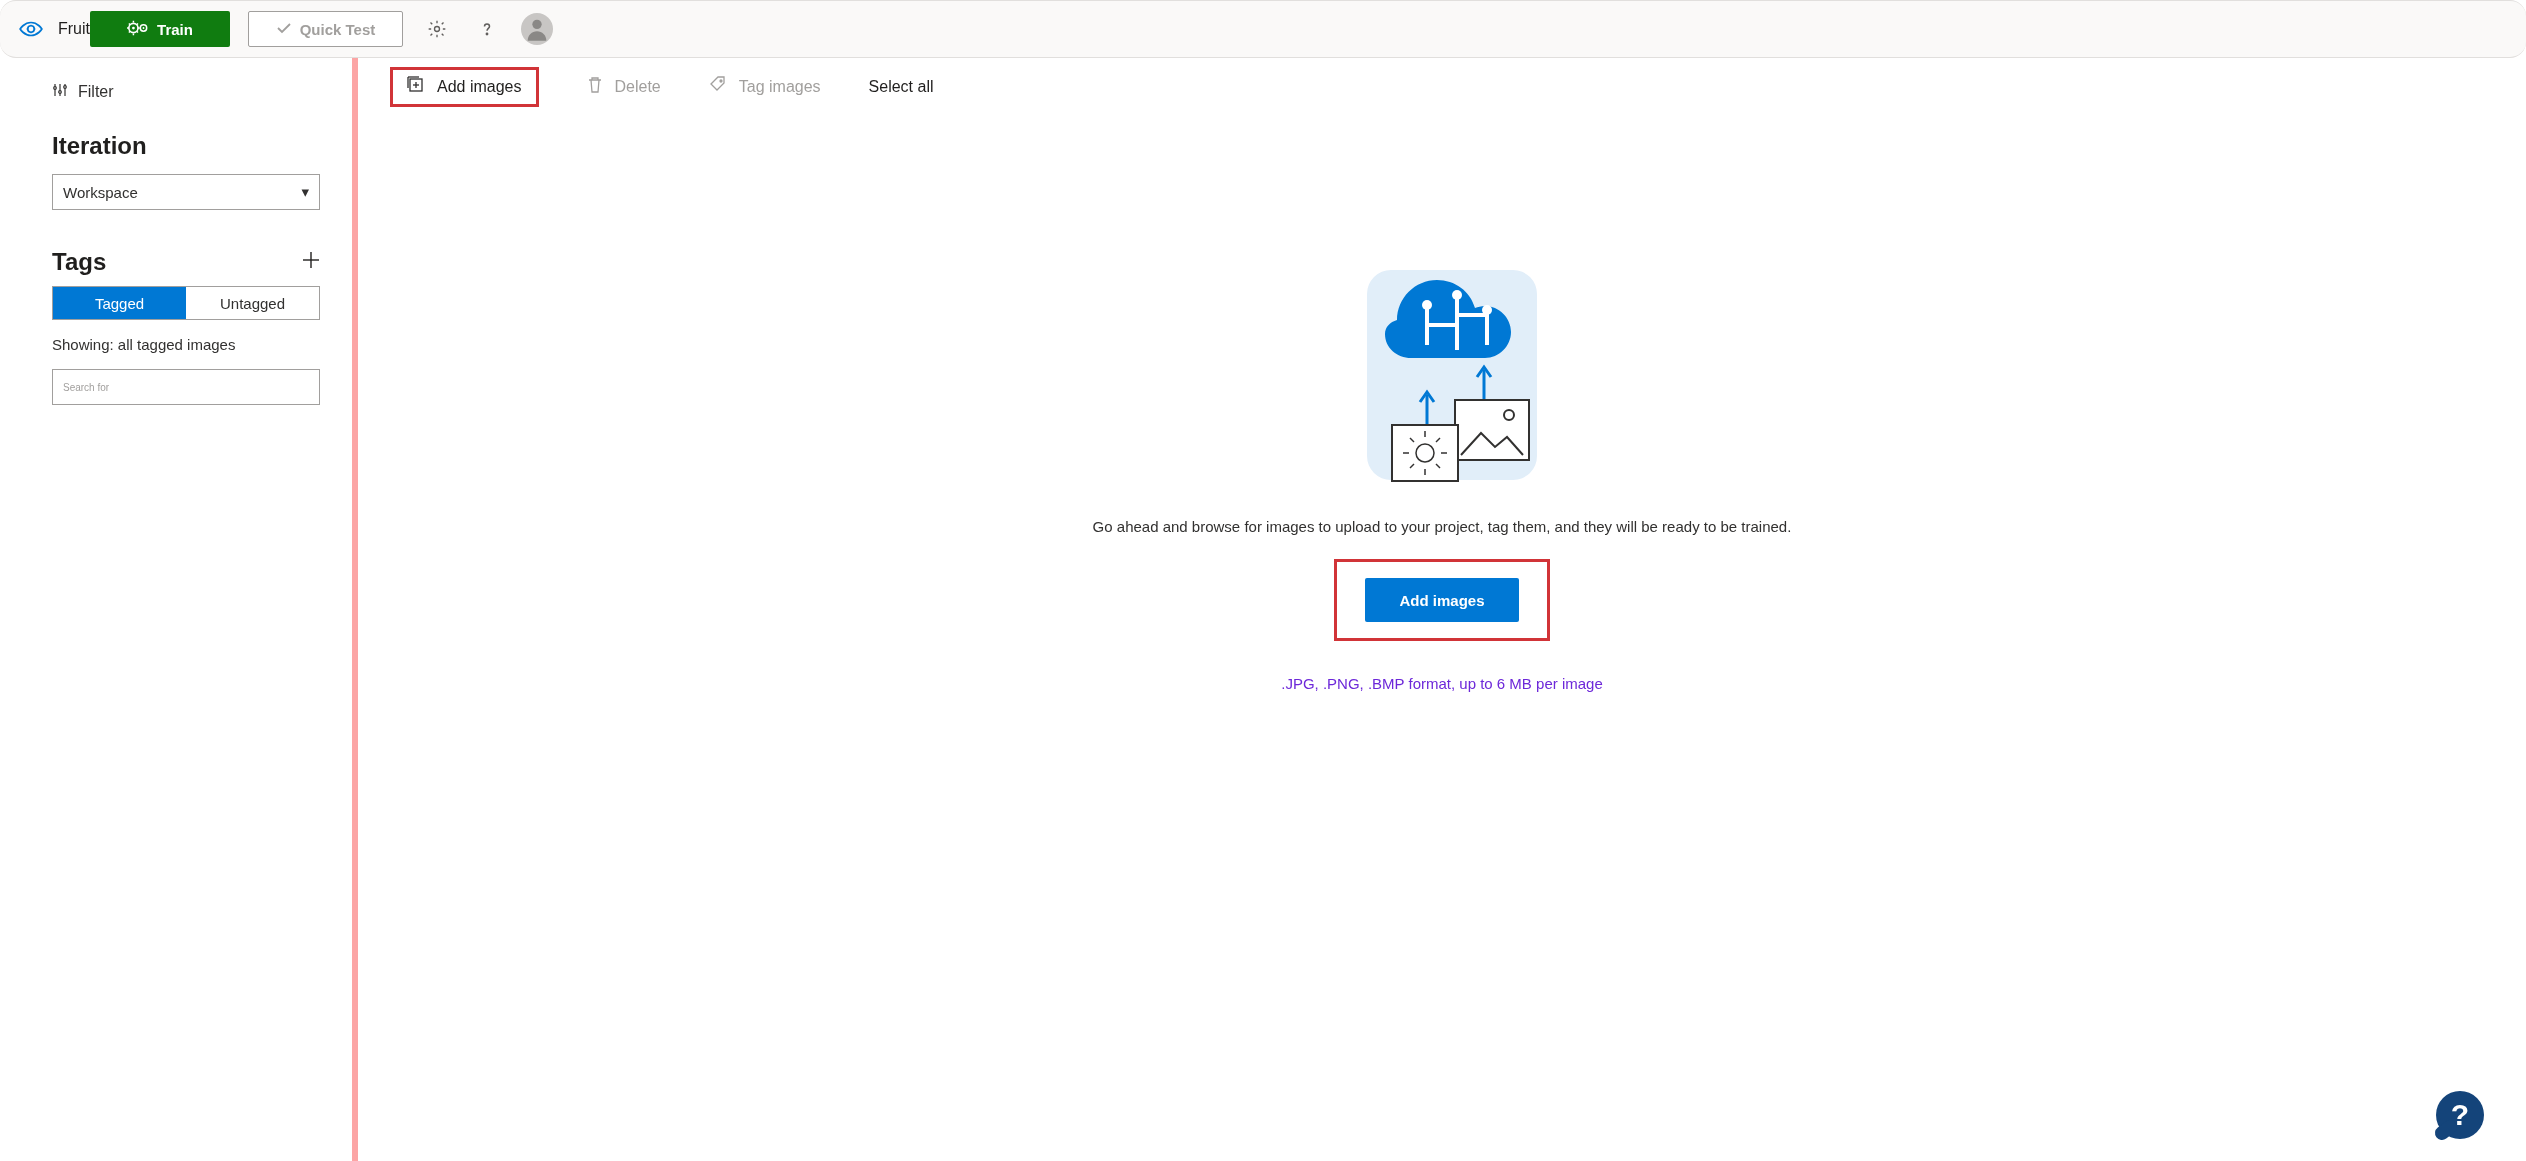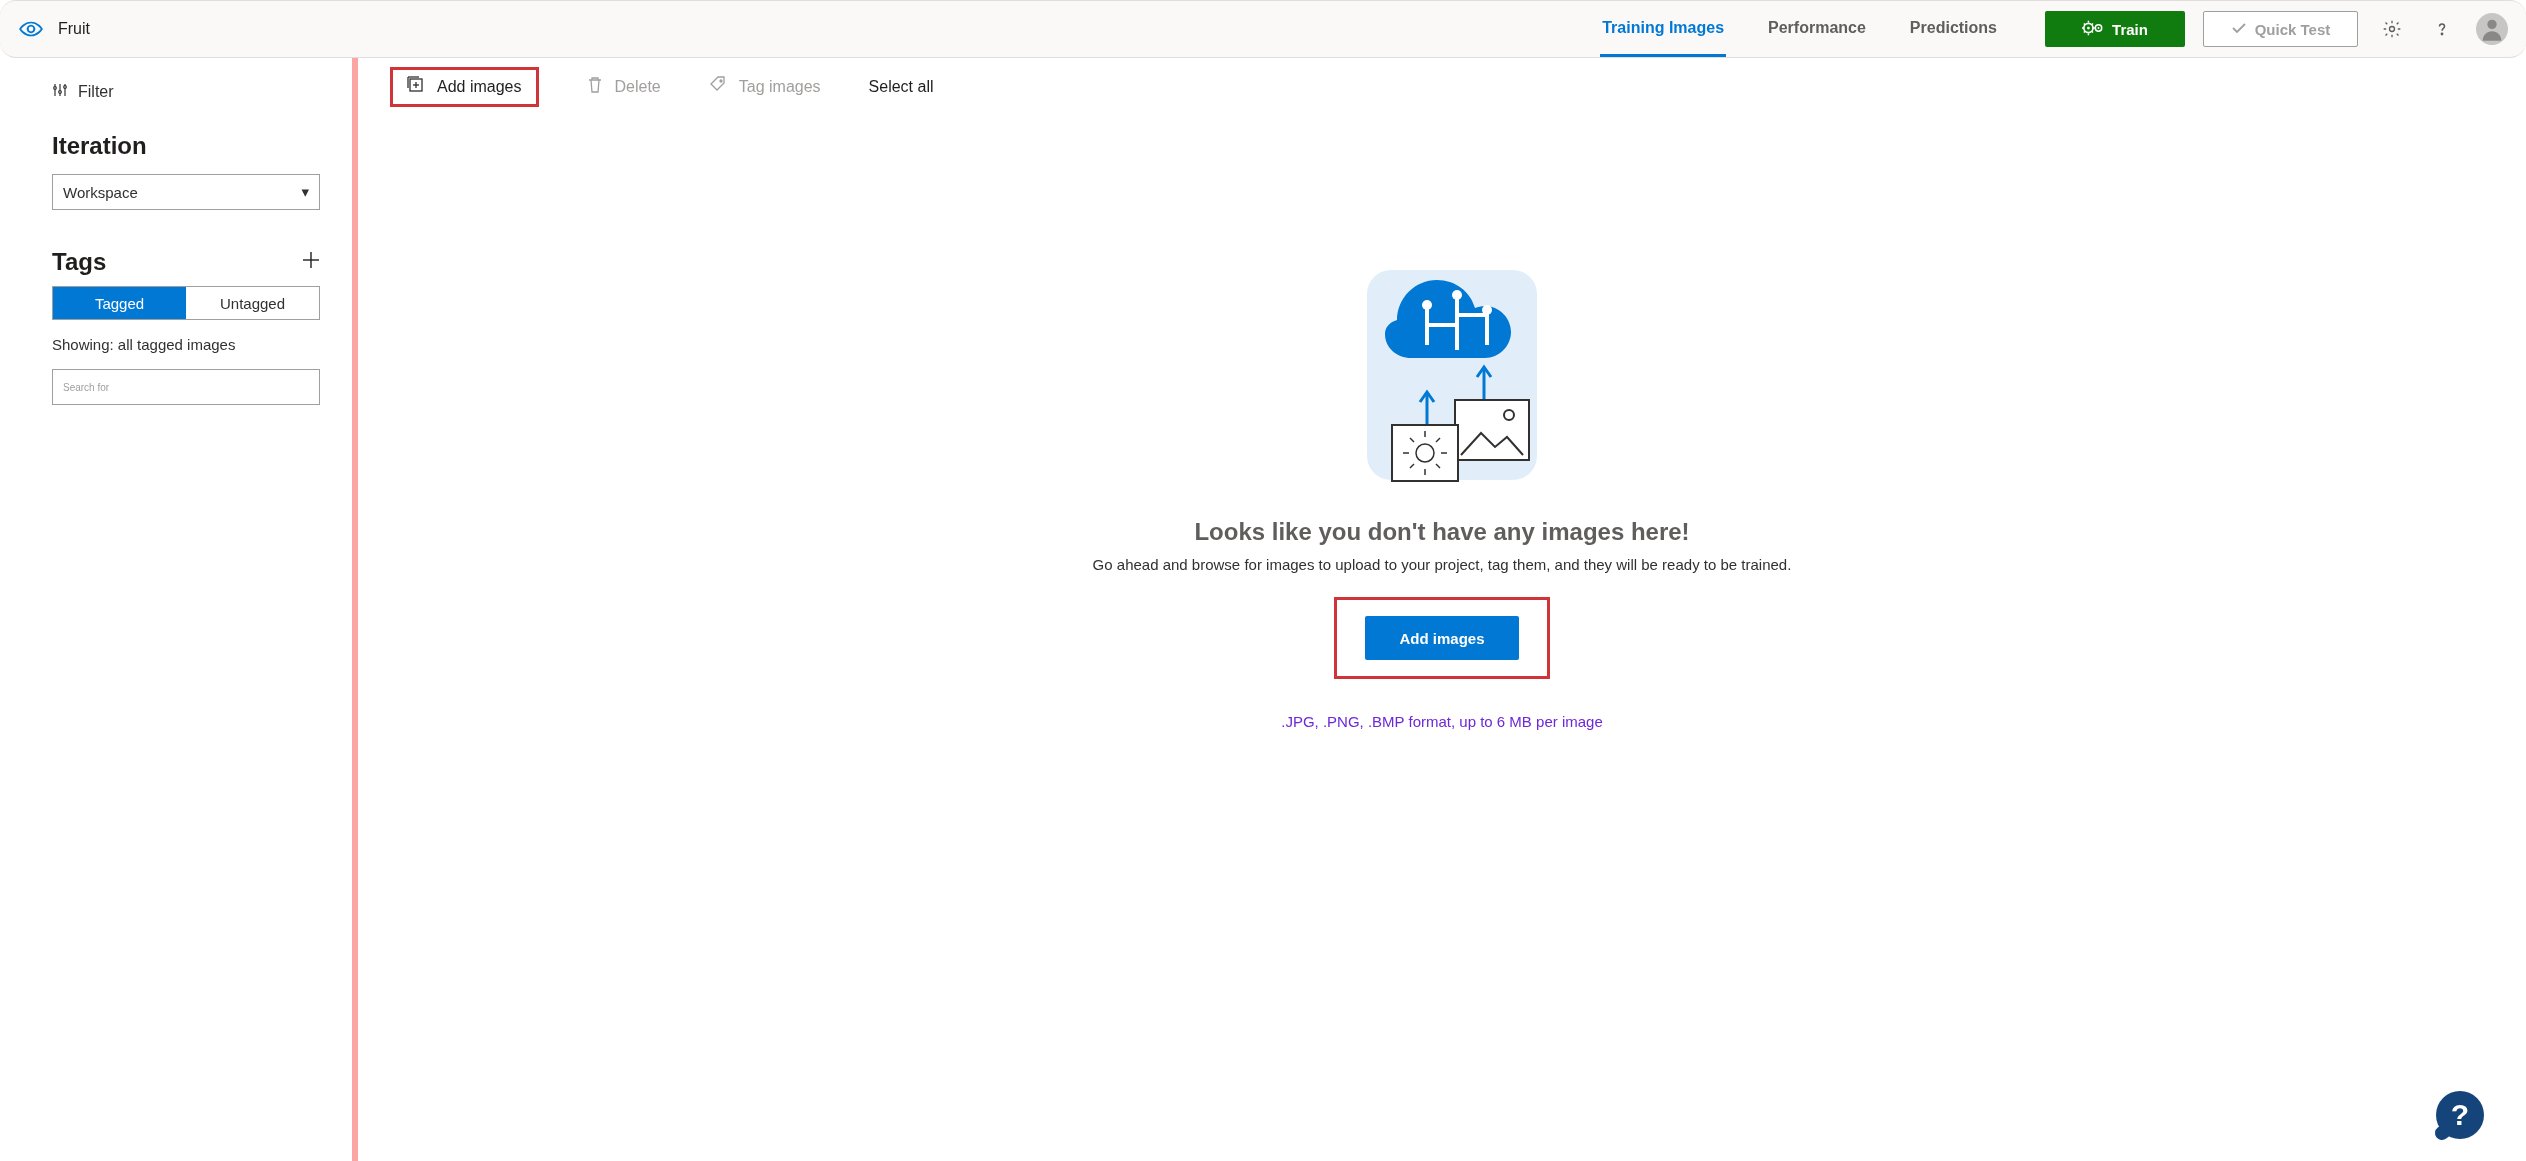--- a/index.html
+++ b/index.html
@@ -95,25 +95,20 @@
     <span class="brand-icon">
       <svg width="26" height="26" viewBox="0 0 24 24" fill="none" stroke="#0078d4" stroke-width="1.6">
         <path d="M2 12s3.5-6 10-6 10 6 10 6-3.5 6-10 6S2 12 2 12z"></path>
         <circle cx="12" cy="12" r="3"></circle>
         <path d="M12 9v-1M12 16v-1M9 12h-1M16 12h-1" stroke-width="1.2"></path>
       </svg>
     </span>
     <span class="project-name">Fruit</span>
   </div>
 
-  <div class="nav-tabs">
-    <div class="nav-tab active">Training Images</div>
-    <div class="nav-tab">Performance</div>
-    <div class="nav-tab">Predictions</div>
-  </div>
 
   <div class="header-right">
     <button class="btn btn-train">
       <span>
         <svg width="22" height="18" viewBox="0 0 24 18" fill="#fff">
           <circle cx="7" cy="9" r="5" fill="none" stroke="#fff" stroke-width="1.8"></circle>
           <circle cx="7" cy="9" r="1.5"></circle>
           <path d="M7 3v-2M7 17v-2M2 9H0M14 9h-2M3.5 5.5L2 4M12 14l-1.5-1.5M3.5 12.5L2 14M12 4l-1.5 1.5" stroke="#fff" stroke-width="1.6"></path>
           <circle cx="18" cy="9" r="3.5" fill="none" stroke="#fff" stroke-width="1.6"></circle>
           <circle cx="18" cy="9" r="1"></circle>
@@ -261,21 +256,20 @@
               <line x1="88" y1="214" x2="88" y2="220"></line>
             <line x1="72" y1="198" x2="66" y2="198"></line>
               <line x1="104" y1="198" x2="110" y2="198"></line>
             <line x1="77" y1="187" x2="73" y2="183"></line>
               <line x1="99" y1="209" x2="103" y2="213"></line>
             <line x1="77" y1="209" x2="73" y2="213"></line>
               <line x1="99" y1="187" x2="103" y2="183"></line>
           </g>
         </svg>
       </div>
-      <div class="empty-title">Looks like you don't have any images here!</div>
       <div class="empty-sub">Go ahead and browse for images to upload to your project, tag them, and they will be ready to be trained.</div>
       <div class="add-images-wrap">
         <button class="btn btn-primary">Add images</button>
       </div>
       <div class="format-hint">.JPG, .PNG, .BMP format, up to 6 MB per image</div>
     </div>
   </main>
 </div>
 
 <div class="help-fab">

